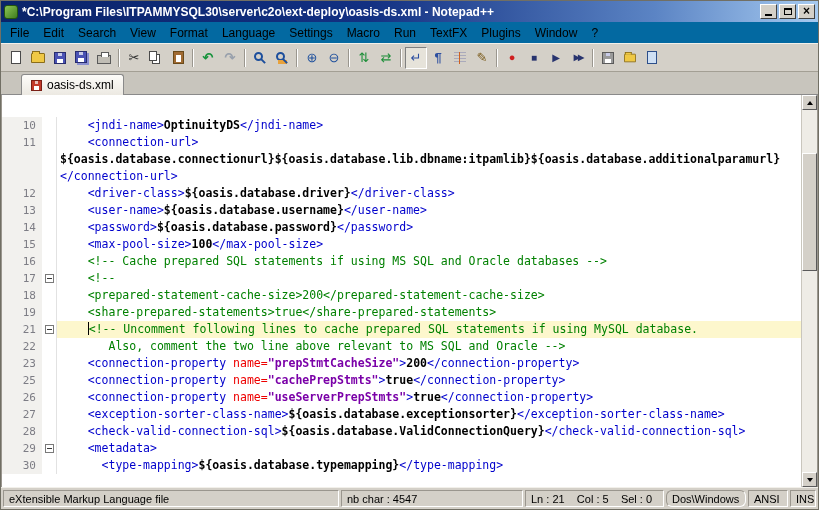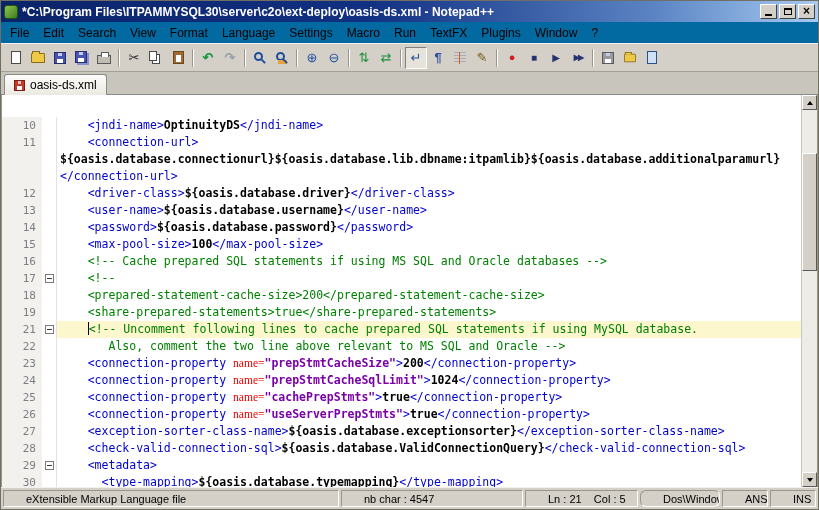--- a/index.html
+++ b/index.html
@@ -44,54 +44,54 @@
   .i-copy { width: 8px; height: 10px; background: #fff; border: 1px solid #4a4a4a; display: inline-block; box-shadow: 3px 3px 0 -1px #fff, 3px 3px 0 0 #4a4a4a; margin: -3px 3px 0 -3px; }
   .i-paste { width: 11px; height: 13px; background: #a06a32; border: 1px solid #6a4a1a; display: inline-block; position: relative; }
   .i-paste::after { content: ""; position: absolute; left: 2px; right: 2px; top: 3px; bottom: 1px; background: #fff; }
   .i-mag { width: 9px; height: 9px; border: 2px solid #1c4e9c; border-radius: 50%; display: inline-block; position: relative; margin: -2px 2px 0 -2px; }
   .i-mag::after { content: ""; position: absolute; width: 6px; height: 2px; background: #1c4e9c; right: -5px; bottom: -3px; transform: rotate(45deg); }
   .i-mag.i-magr::before { content: ""; position: absolute; left: 0px; top: 6px; width: 9px; height: 4px; background: #e8a23c; }
   .i-ind { width: 12px; height: 12px; display: inline-block; background: repeating-linear-gradient(to bottom, #aab 0 1px, transparent 1px 3px); position: relative; }
   .i-ind::after { content: ""; position: absolute; left: 5px; top: 0; bottom: 0; width: 1px; background: #d06020; }
 
   
-  .tabbar { height: 23px; flex: 0 0 23px; background: #c8c5bd; display: flex; align-items: flex-end; padding: 0 3px; border-bottom: 1px solid #8a8a8a; }
+  .tabbar { height: 23px; flex: 0 0 23px; background: #c8c5bd; display: flex; align-items: flex-end; padding: 0 20px; border-bottom: 1px solid #8a8a8a; }
   .tab { display: flex; align-items: center; gap: 5px; height: 21px; padding: 0 9px; background: linear-gradient(#fdfcf9,#ece9e2); border: 1px solid #8a8a8a; border-bottom: none; border-radius: 3px 3px 0 0; font-size: 12px; position: relative; top: 1px; }
   .tab-floppy { width: 11px; height: 11px; background: #c23a2a; border: 1px solid #7a1f16; position: relative; flex: 0 0 11px; }
   .tab-floppy::before { content: ""; position: absolute; top: 0; left: 3px; right: 3px; height: 3px; background: #e8c0ba; }
   .tab-floppy::after { content: ""; position: absolute; bottom: 0; left: 2px; right: 2px; height: 4px; background: #fff; }
 
   
   .editor { flex: 1; position: relative; background: #fff; overflow: hidden; border-left: 1px solid #9a968e; border-right: 1px solid #9a968e; }
   .lines { position: absolute; left: 0; top: 0; right: 16px; bottom: 0; padding-top: 22px; overflow: hidden; }
   .row { display: flex; height: 17px; font-family: "DejaVu Sans Mono", "Liberation Mono", monospace; font-size: 11.5px; line-height: 17px; }
   .ln { flex: 0 0 40px; text-align: right; padding-right: 6px; color: #7d7d85; background: #f2f1ee; font-size: 11px; }
   .fold { flex: 0 0 15px; background: #fff; border-right: 1px solid #e2e2e2; display: flex; align-items: center; justify-content: center; }
   .foldbox { width: 9px; height: 9px; border: 1px solid #7a7a7a; background: #fff; position: relative; }
   .foldbox::after { content: ""; position: absolute; left: 1px; right: 1px; top: 3px; height: 1px; background: #3a3a3a; }
   .code { flex: 1; white-space: pre; overflow: hidden; padding-left: 3px; }
   .row.current .code { background: #fdf7cd; }
   .tk-tag  { color: #0000cc; }
   .tk-txt  { color: #000000; font-weight: bold; }
   .tk-com  { color: #008000; }
-  .tk-attr { color: #ee0000; font-family: Liberation Serif, serif; }
+  .tk-attr { color: #ee0000; }
   .tk-val  { color: #7a00a8; font-weight: bold; }
   .tk-caret { display: inline-block; width: 0; border-left: 1px solid #000; height: 13px; vertical-align: -2px; }
 
   
   .vscroll { position: absolute; top: 0; right: 0; bottom: 0; width: 16px; background: #eeece6; border-left: 1px solid #c9c6bd; }
   .sb-btn { height: 15px; background: #d4d0c8; border: 1px solid; border-color: #ffffff #5a5a5a #5a5a5a #ffffff; display: flex; align-items: center; justify-content: center; width: 100%; padding: 0; }
   .sb-btn.down { position: absolute; bottom: 0; left: 0; }
   .tri-up { width: 0; height: 0; border-left: 3px solid transparent; border-right: 3px solid transparent; border-bottom: 4px solid #000; }
   .tri-down { width: 0; height: 0; border-left: 3px solid transparent; border-right: 3px solid transparent; border-top: 4px solid #000; }
   .sb-thumb { position: absolute; left: 0; right: 0; top: 58px; height: 118px; background: #d4d0c8; border: 1px solid; border-color: #ffffff #5a5a5a #5a5a5a #ffffff; }
 
   
   .statusbar { height: 22px; flex: 0 0 22px; display: flex; gap: 2px; background: #d4d0c8; padding: 2px 2px; border-top: 1px solid #f2f0ea; font-size: 11px; }
-  .panel { border: 1px solid; border-color: #9a968e #ffffff #ffffff #9a968e; padding: 1px 22px; white-space: pre; overflow: hidden; line-height: 14px; }
+  .panel { border: 1px solid; border-color: #9a968e #ffffff #ffffff #9a968e; padding: 1px 5px; white-space: pre; overflow: hidden; line-height: 14px; }
   .p-doc { flex: 0 0 336px; } .p-len { flex: 0 0 182px; } .p-pos { flex: 1 1 auto; }
   .p-eol { flex: 0 0 80px; border-radius: 6px; } .p-enc { flex: 0 0 40px; } .p-ins { flex: 0 0 26px; }
 </style>
 </head>
 <body>
 
 <div class="window">
 
   <div class="titlebar">
     <span class="np-icon"></span>
@@ -299,25 +299,20 @@
           <span class="ln">22</span>
           <span class="fold"></span>
           <span class="code"><span class="tk-com">       Also, comment the two line above relevant to MS SQL and Oracle --&gt;</span></span>
         </div>
         <div class="row">
           <span class="ln">23</span>
           <span class="fold"></span>
           <span class="code"><span class="tk-tag">    &lt;connection-property </span><span class="tk-attr">name=</span><span class="tk-val">"prepStmtCacheSize"</span><span class="tk-tag">&gt;</span><span class="tk-txt">200</span><span class="tk-tag">&lt;/connection-property&gt;</span></span>
         </div>
         <div class="row">
-          <span class="ln">24</span>
-          <span class="fold"></span>
-          <span class="code"><span class="tk-tag">    &lt;connection-property </span><span class="tk-attr">name=</span><span class="tk-val">"prepStmtCacheSqlLimit"</span><span class="tk-tag">&gt;</span><span class="tk-txt">1024</span><span class="tk-tag">&lt;/connection-property&gt;</span></span>
-        </div>
-        <div class="row">
           <span class="ln">25</span>
           <span class="fold"></span>
           <span class="code"><span class="tk-tag">    &lt;connection-property </span><span class="tk-attr">name=</span><span class="tk-val">"cachePrepStmts"</span><span class="tk-tag">&gt;</span><span class="tk-txt">true</span><span class="tk-tag">&lt;/connection-property&gt;</span></span>
         </div>
         <div class="row">
           <span class="ln">26</span>
           <span class="fold"></span>
           <span class="code"><span class="tk-tag">    &lt;connection-property </span><span class="tk-attr">name=</span><span class="tk-val">"useServerPrepStmts"</span><span class="tk-tag">&gt;</span><span class="tk-txt">true</span><span class="tk-tag">&lt;/connection-property&gt;</span></span>
         </div>
         <div class="row">

